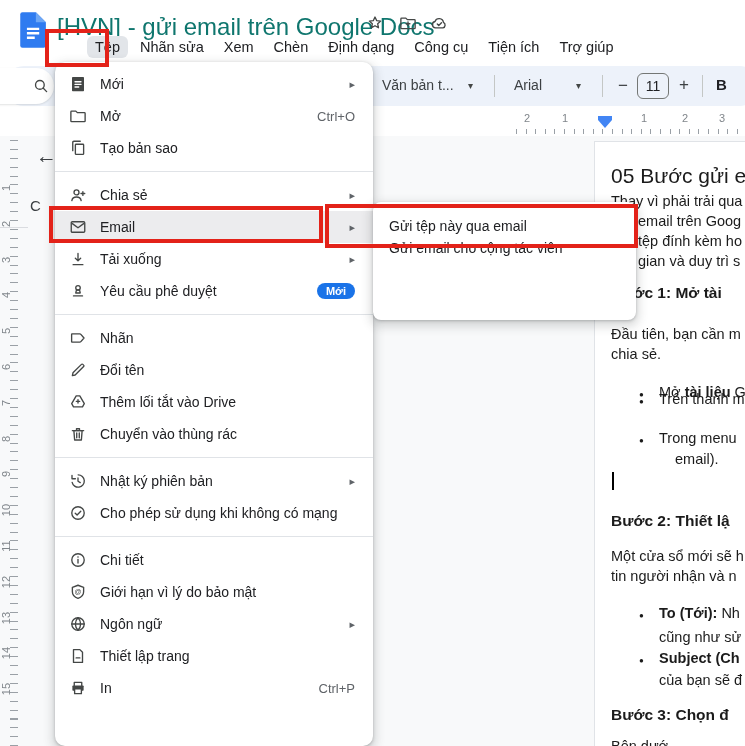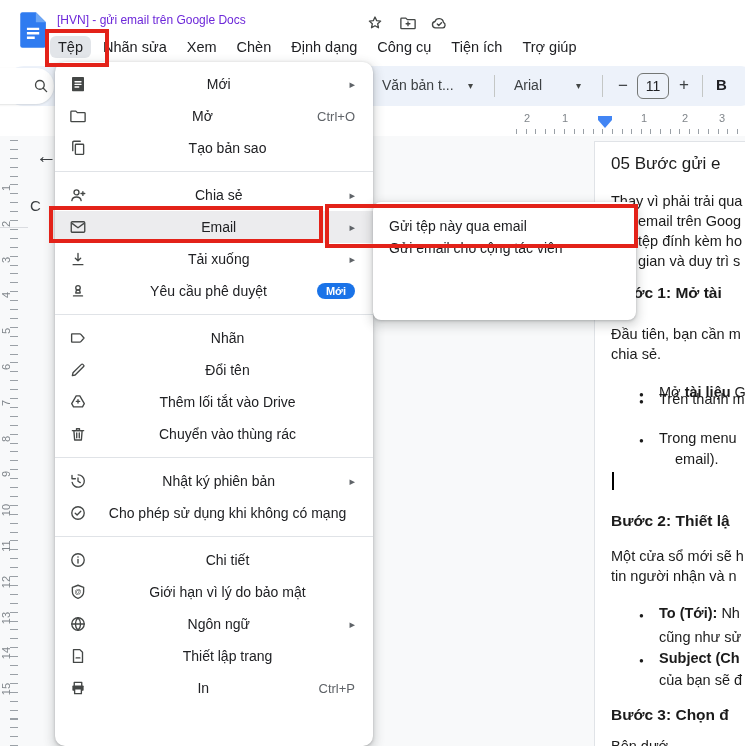--- a/index.html
+++ b/index.html
@@ -3,59 +3,59 @@
 <meta charset="utf-8">
 <style>
   html,body{margin:0;padding:0;background:#fff;}
   .stage{position:relative;width:745px;height:746px;overflow:hidden;background:#fff;
          font-family:"Liberation Sans","DejaVu Sans",sans-serif;color:#202124;}
   
   .canvas{position:absolute;left:0;top:136px;width:745px;height:610px;background:#f8f9fa;z-index:0;}
   .page{position:absolute;left:594px;top:141px;width:151px;height:605px;background:#fff;
         border-left:1px solid #e0e3e7;border-top:1px solid #e0e3e7;overflow:hidden;z-index:1;}
   .dline{position:absolute;white-space:nowrap;font-size:14.5px;line-height:20px;color:#1b1b1b;}
-  .dline.h1{font-size:17px;line-height:28px;}
+  .dline.h1{font-size:21px;line-height:28px;margin-top:12px;}
   .dline.hstep{font-weight:bold;font-size:15.5px;}
   .dline.bullet::before{content:"●";font-size:8px;position:absolute;left:-20px;top:3px;color:#1b1b1b;}
   .cursor{position:absolute;width:2px;height:18px;background:#000;}
   
   .topruler-ticks{position:absolute;left:516px;top:129px;width:230px;height:5px;z-index:2;
         background:repeating-linear-gradient(90deg,#9aa0a6 0 1px,transparent 1px 9.6px);}
   .trnum{position:absolute;top:112px;font-size:11px;color:#80868b;z-index:2;}
   .indent-marker-bar{position:absolute;left:598px;top:116px;width:14px;height:4px;background:#4285f4;z-index:3;}
   .indent-marker-tri{position:absolute;left:598px;top:120px;width:0;height:0;z-index:3;
         border-left:7px solid transparent;border-right:7px solid transparent;border-top:8px solid #4285f4;}
   .leftruler-ticks{position:absolute;left:10px;top:140px;width:8px;height:606px;z-index:2;
         background:repeating-linear-gradient(180deg,#9aa0a6 0 1px,transparent 1px 8.9px);}
   .lrnum{position:absolute;left:-3px;width:18px;text-align:center;font-size:11px;color:#80868b;
          transform:rotate(-90deg);z-index:2;}
   
   .logo{position:absolute;left:18px;top:11px;z-index:2;}
-  .doc-title{position:absolute;left:57px;top:13px;font-size:12px;color:#6d28d9;z-index:2;white-space:nowrap;}
+  .doc-title{position:absolute;left:57px;top:13px;font-size:24px;color:#0f766e;z-index:2;white-space:nowrap;}
   .top-ic{position:absolute;top:14px;z-index:2;}
   .menubar{position:absolute;left:50px;top:36px;display:flex;gap:4px;z-index:2;font-size:14.5px;}
   .menubar .mb{padding:3px 8px;border-radius:6px;white-space:nowrap;}
-  .menubar .mb.active{background:#e2e5e9;}
+  .menubar .mb.active{background:#e2e5e9;margin-left:37px;}
   
   .tb-pill{position:absolute;left:4px;top:66px;width:756px;height:40px;background:#edf2fa;border-radius:20px;z-index:1;}
   .search-pill{position:absolute;left:-30px;top:68px;width:84px;height:36px;background:#fff;border-radius:18px;
         box-shadow:0 1px 2px rgba(60,64,67,.15);z-index:2;}
   .tbi{position:absolute;z-index:2;font-size:14px;color:#3c4043;white-space:nowrap;}
   .tb-sep{position:absolute;top:75px;width:1px;height:22px;background:#c4c7c5;z-index:2;}
   .size-box{position:absolute;left:637px;top:73px;width:30px;height:24px;border:1px solid #747775;border-radius:6px;
         text-align:center;line-height:24px;font-size:14px;z-index:2;background:transparent;}
   .caret{font-size:10px;color:#444746;}
   
   .back-arrow{position:absolute;left:36px;top:144px;font-size:21px;color:#3c4043;z-index:1;}
   .hidden-frag{position:absolute;left:30px;top:197px;font-size:15px;color:#3c4043;z-index:1;}
   .outline-line{position:absolute;left:0;top:227px;width:28px;height:1px;background:#dadce0;z-index:1;}
   
   .menu{position:absolute;left:55px;top:62px;width:318px;height:684px;background:#fff;border-radius:10px;
         box-shadow:0 1px 3px rgba(60,64,67,.3),0 4px 10px 3px rgba(60,64,67,.18);padding-top:6px;
-        box-sizing:border-box;z-index:5;text-align:center;}
+        box-sizing:border-box;z-index:5;}
   .mi{display:flex;align-items:center;height:32px;padding:0 18px 0 14px;font-size:14px;color:#202124;}
   .mi.hovered{background:#ececee;}
   .mi .ic{width:18px;height:18px;margin-right:13px;flex:none;display:flex;align-items:center;}
   .mi .lbl{flex:1;white-space:nowrap;}
   .mi .sc{color:#5f6368;font-size:13px;margin-left:12px;}
   .mi .arr{color:#5f6368;font-size:11px;margin-left:12px;}
   .badge{margin-left:auto;background:#1a73e8;color:#fff;font-size:11px;font-weight:bold;
          padding:2px 9px;border-radius:10px;}
   .sep{height:1px;background:#e0e3e7;margin:7px 0;}
   

